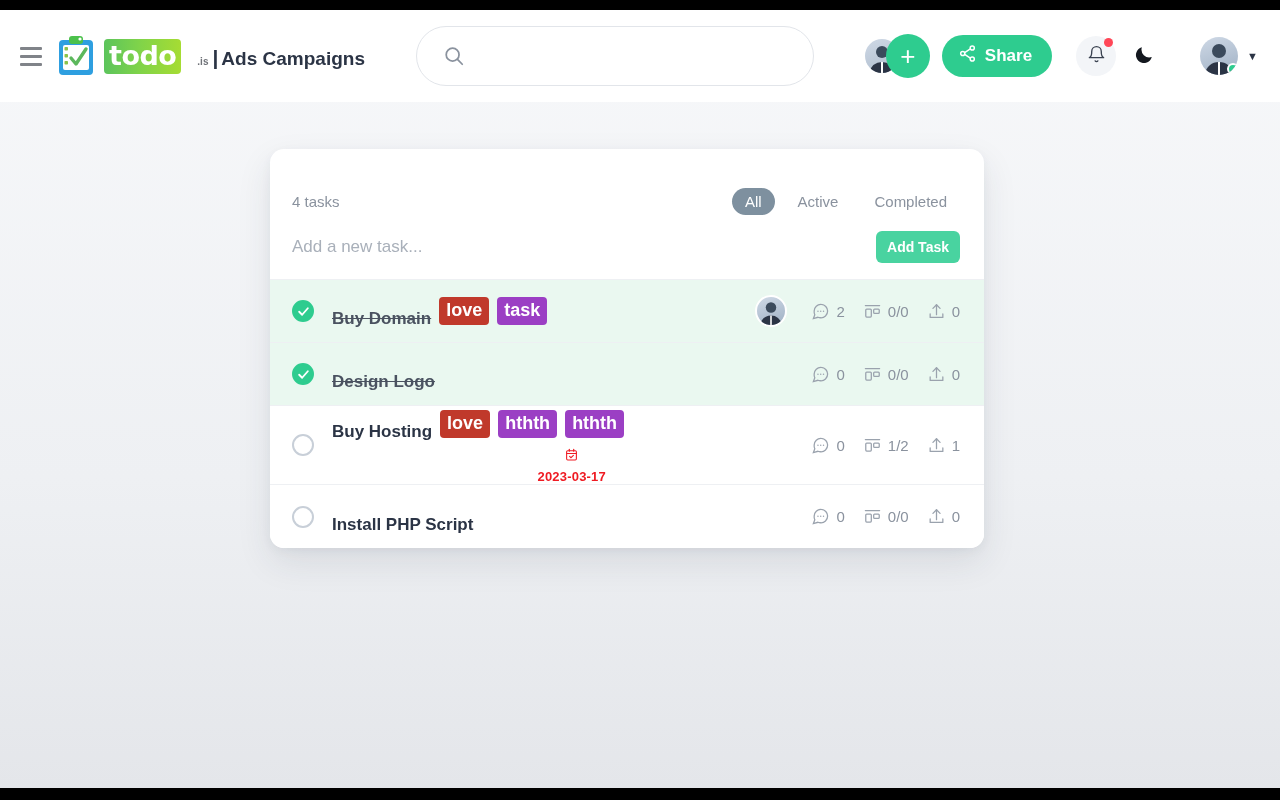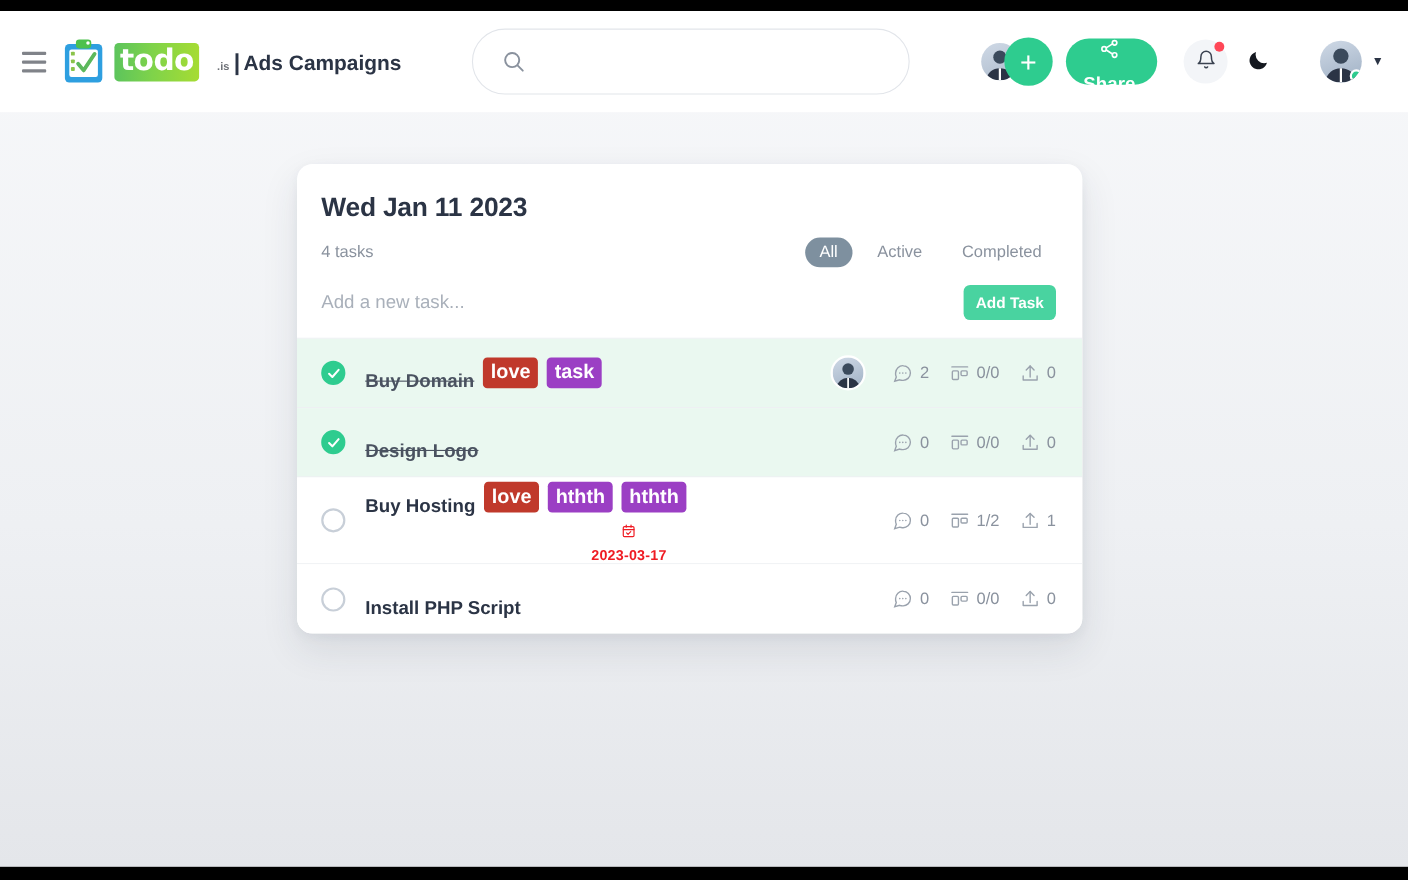--- a/index.html
+++ b/index.html
@@ -117,21 +117,20 @@
     font-family: "Liberation Sans", sans-serif;
   }
 
   .share-btn {
     height: 42px; border-radius: 21px;
     background: #2ecc8f; border: none; cursor: pointer;
     color: #fff; font-size: 17px; font-weight: 700;
     display: flex; align-items: center; gap: 8px;
     padding: 0 20px 0 16px;
     font-family: "Liberation Sans", sans-serif;
-    flex-direction: column;
   }
 
   .bell-btn {
     width: 40px; height: 40px; border-radius: 50%;
     background: #f3f5f8; border: none; cursor: pointer;
     display: flex; align-items: center; justify-content: center;
     position: relative; margin-left: 24px;
   }
   .bell-dot {
     position: absolute; top: 2px; right: 3px;
@@ -374,21 +373,20 @@
         </span>
         <span class="caret">▼</span>
       </div>
 
     </div>
   </div>
 
   <div class="card">
 
     <div class="card-head">
-      <div class="card-date">Wed Jan 11 2023</div>
 
       <div class="card-subrow">
         <div class="task-count">4 tasks</div>
         <div class="filters">
           <button class="filter active">All</button>
           <button class="filter">Active</button>
           <button class="filter">Completed</button>
         </div>
       </div>
     </div>

